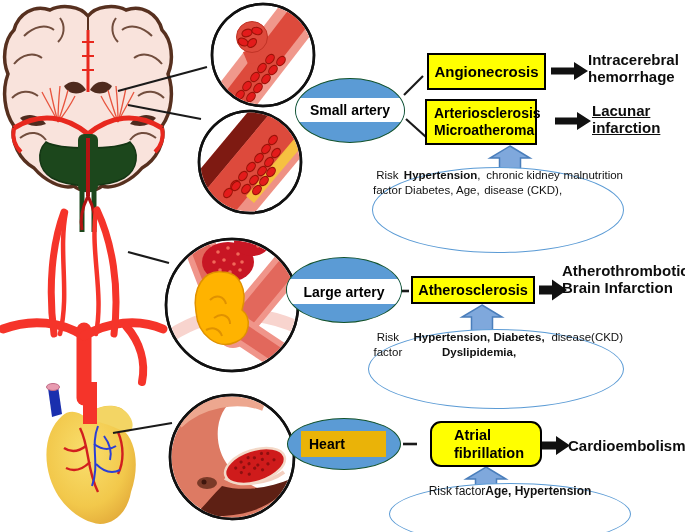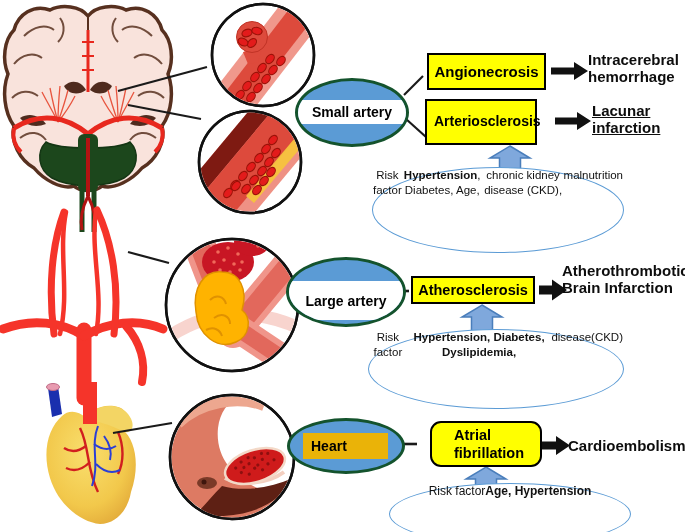--- a/index.html
+++ b/index.html
@@ -2,21 +2,21 @@
 <html><head>
 <meta charset="utf-8">
 <style>
   html,body{margin:0;padding:0;}
   body{width:685px;height:532px;position:relative;overflow:hidden;background:#ffffff;
        font-family:"Liberation Sans","DejaVu Sans",sans-serif;}
   #figure-canvas{width:685px;height:532px;position:relative;}
   #anatomy-svg{position:absolute;left:0;top:0;z-index:1;}
 
   
-  .organ-ellipse{position:absolute;z-index:3;background:#5b9bd5;border:3px solid #14532d;
+  .organ-ellipse{position:absolute;z-index:3;background:#5b9bd5;border:1px solid #14532d;
                  border-radius:50%;overflow:hidden;}
   .organ-band{position:absolute;left:-2px;right:-2px;background:#ffffff;
               display:flex;align-items:center;justify-content:center;
               font-weight:bold;font-size:14px;color:#000;}
   .organ-rect{position:absolute;background:#eab308;display:flex;align-items:center;
               font-weight:bold;font-size:14px;color:#000;}
 
   
   .ybox{position:absolute;z-index:3;background:#ffff00;border:2.5px solid #000;
         color:#000;font-weight:bold;box-sizing:border-box;}
@@ -308,33 +308,34 @@
     <polygon points="482,305 502,317 492.5,317 492.5,331 471.5,331 471.5,317 462,317"></polygon>
     <polygon points="486,467 506,479 496.5,479 496.5,491 475.5,491 475.5,479 466,479"></polygon>
   </g>
 </svg>
 
 <div class="organ-ellipse" style="left:295px;top:78px;width:108px;height:63px;">
   <div class="organ-band" style="top:19px;height:24px;">Small artery</div>
 </div>
 
 <div class="organ-ellipse" style="left:286px;top:257px;width:114px;height:64px;">
-  <div class="organ-band" style="top:21px;height:39px;">Large artery</div>
+  <div class="organ-band" style="top:21px;height:25px;">Large artery</div>
 </div>
 
 <div class="organ-ellipse" style="left:287px;top:418px;width:112px;height:50px;">
   <div class="organ-rect" style="left:13px;top:12px;width:77px;height:26px;padding-left:8px;">Heart</div>
 </div>
 
 <div class="ybox center" style="left:427px;top:53px;width:119px;height:37px;font-size:15px;text-align:right;">
   <span>Angionecrosis</span>
 </div>
 
 <div class="ybox lines" style="left:425px;top:99px;width:112px;height:46px;font-size:14px;padding-left:7px;">
   <span>Arteriosclerosis</span>
+  <span>Microatheroma</span>
 </div>
 
 <div class="ybox center" style="left:411px;top:276px;width:124px;height:28px;font-size:14.5px;">
   <span>Atherosclerosis</span>
 </div>
 
 <div class="ybox lines" style="left:430px;top:421px;width:112px;height:46px;font-size:14.5px;padding-left:22px;border-radius:11px;">
   <span>Atrial</span>
   <span>fibrillation</span>
 </div>

